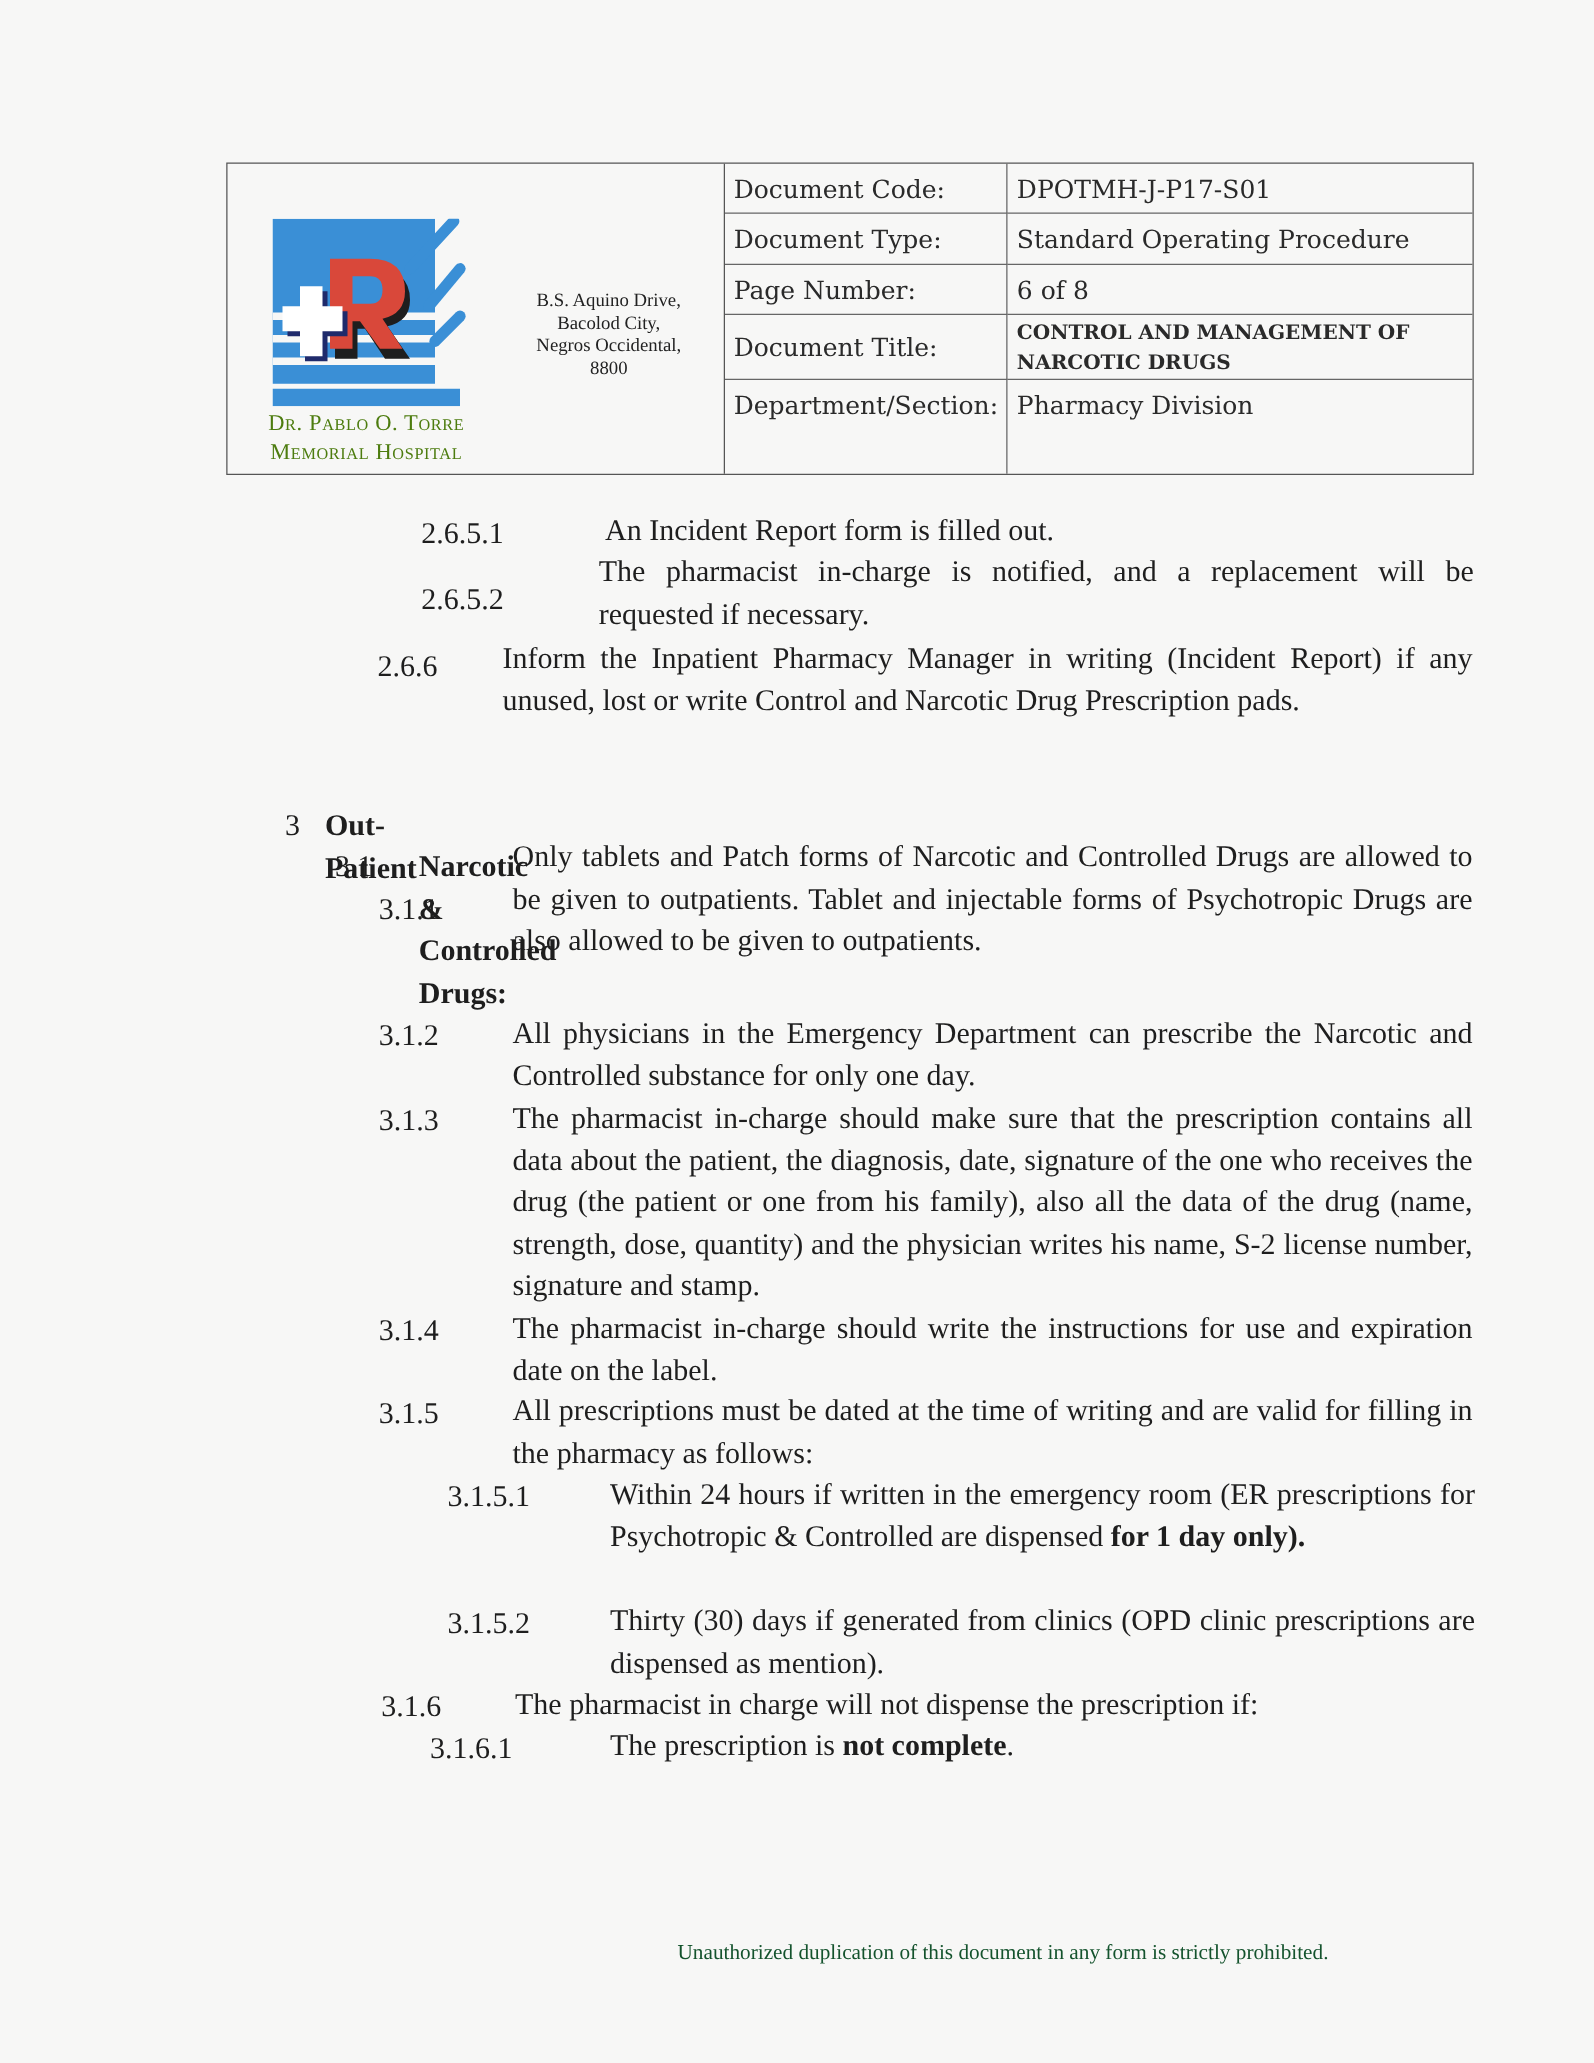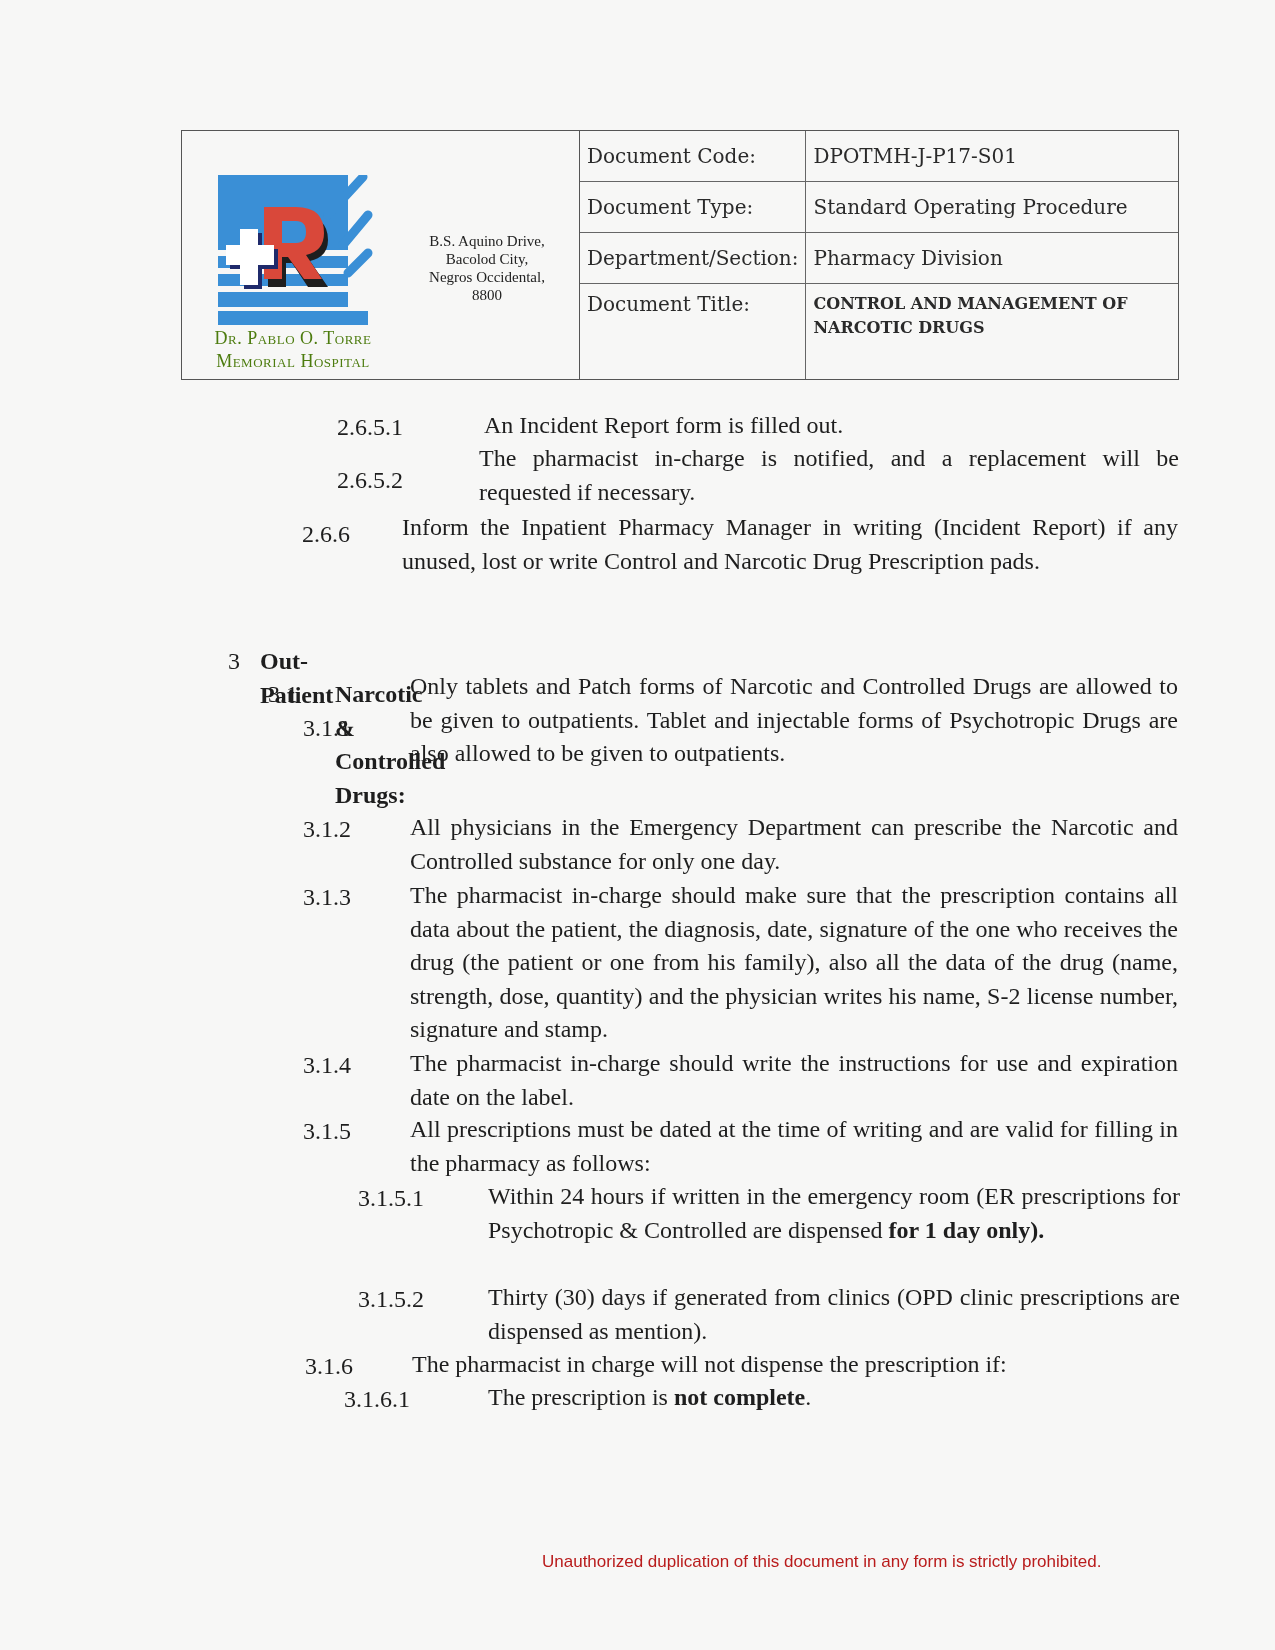--- a/index.html
+++ b/index.html
@@ -31,21 +31,21 @@
   .meta-table tr:last-child td { border-bottom:none; height:62px; vertical-align:top; padding-top:8px; }
   .meta-table td.title-val { font-weight:bold; line-height:24px; font-size:16px; }
   .content {
     position:absolute; left:0; top:0; width:1275px;
     font-family:"Liberation Serif", serif; font-size:24px; line-height:33.5px;
   }
   .item { position:absolute; }
   .num { position:absolute; }
   .txt { position:absolute; text-align:justify; }
   .footer {
-    position:absolute; left:542px; top:1552px; font-family:Liberation Sans, sans-serif; font-size:17px; color:#b91c1c;
+    position:absolute; left:542px; top:1552px; font-family:Liberation Serif, serif; font-size:17px; color:#14532d;
   }
   b { font-weight:bold; }
 </style>
 </head>
 <body>
 
 <div class="header">
   <div class="hdr-left">
     <svg class="logo" viewBox="0 0 156 150">
       <rect x="0" y="0" width="130" height="132" fill="#3a8fd6"></rect>
@@ -83,26 +83,30 @@
     <tbody>
         <tr>
           <td class="k">Document Code:</td>
           <td>DPOTMH-J-P17-S01</td>
         </tr>
     <tr>
           <td class="k">Document Type:</td>
           <td>Standard Operating Procedure</td>
         </tr>
     <tr>
-          <td class="k">Department/Section:</td>
-          <td>Pharmacy Division</td>
+          <td class="k">Page Number:</td>
+          <td>6 of 8</td>
         </tr>
     <tr>
           <td class="k">Document Title:</td>
           <td class="title-val">CONTROL AND MANAGEMENT OF NARCOTIC DRUGS</td>
+        </tr>
+    <tr>
+          <td class="k">Department/Section:</td>
+          <td>Pharmacy Division</td>
         </tr>
   </tbody>
     </table>
 </div>
 
 <div class="content">
   <div class="item">
     <span class="num" style="left:337px;top:411px;">2.6.5.1</span>
     <span class="txt" style="left:484px;top:409px;width:700px;">An Incident Report form is filled out.</span>
   </div>

